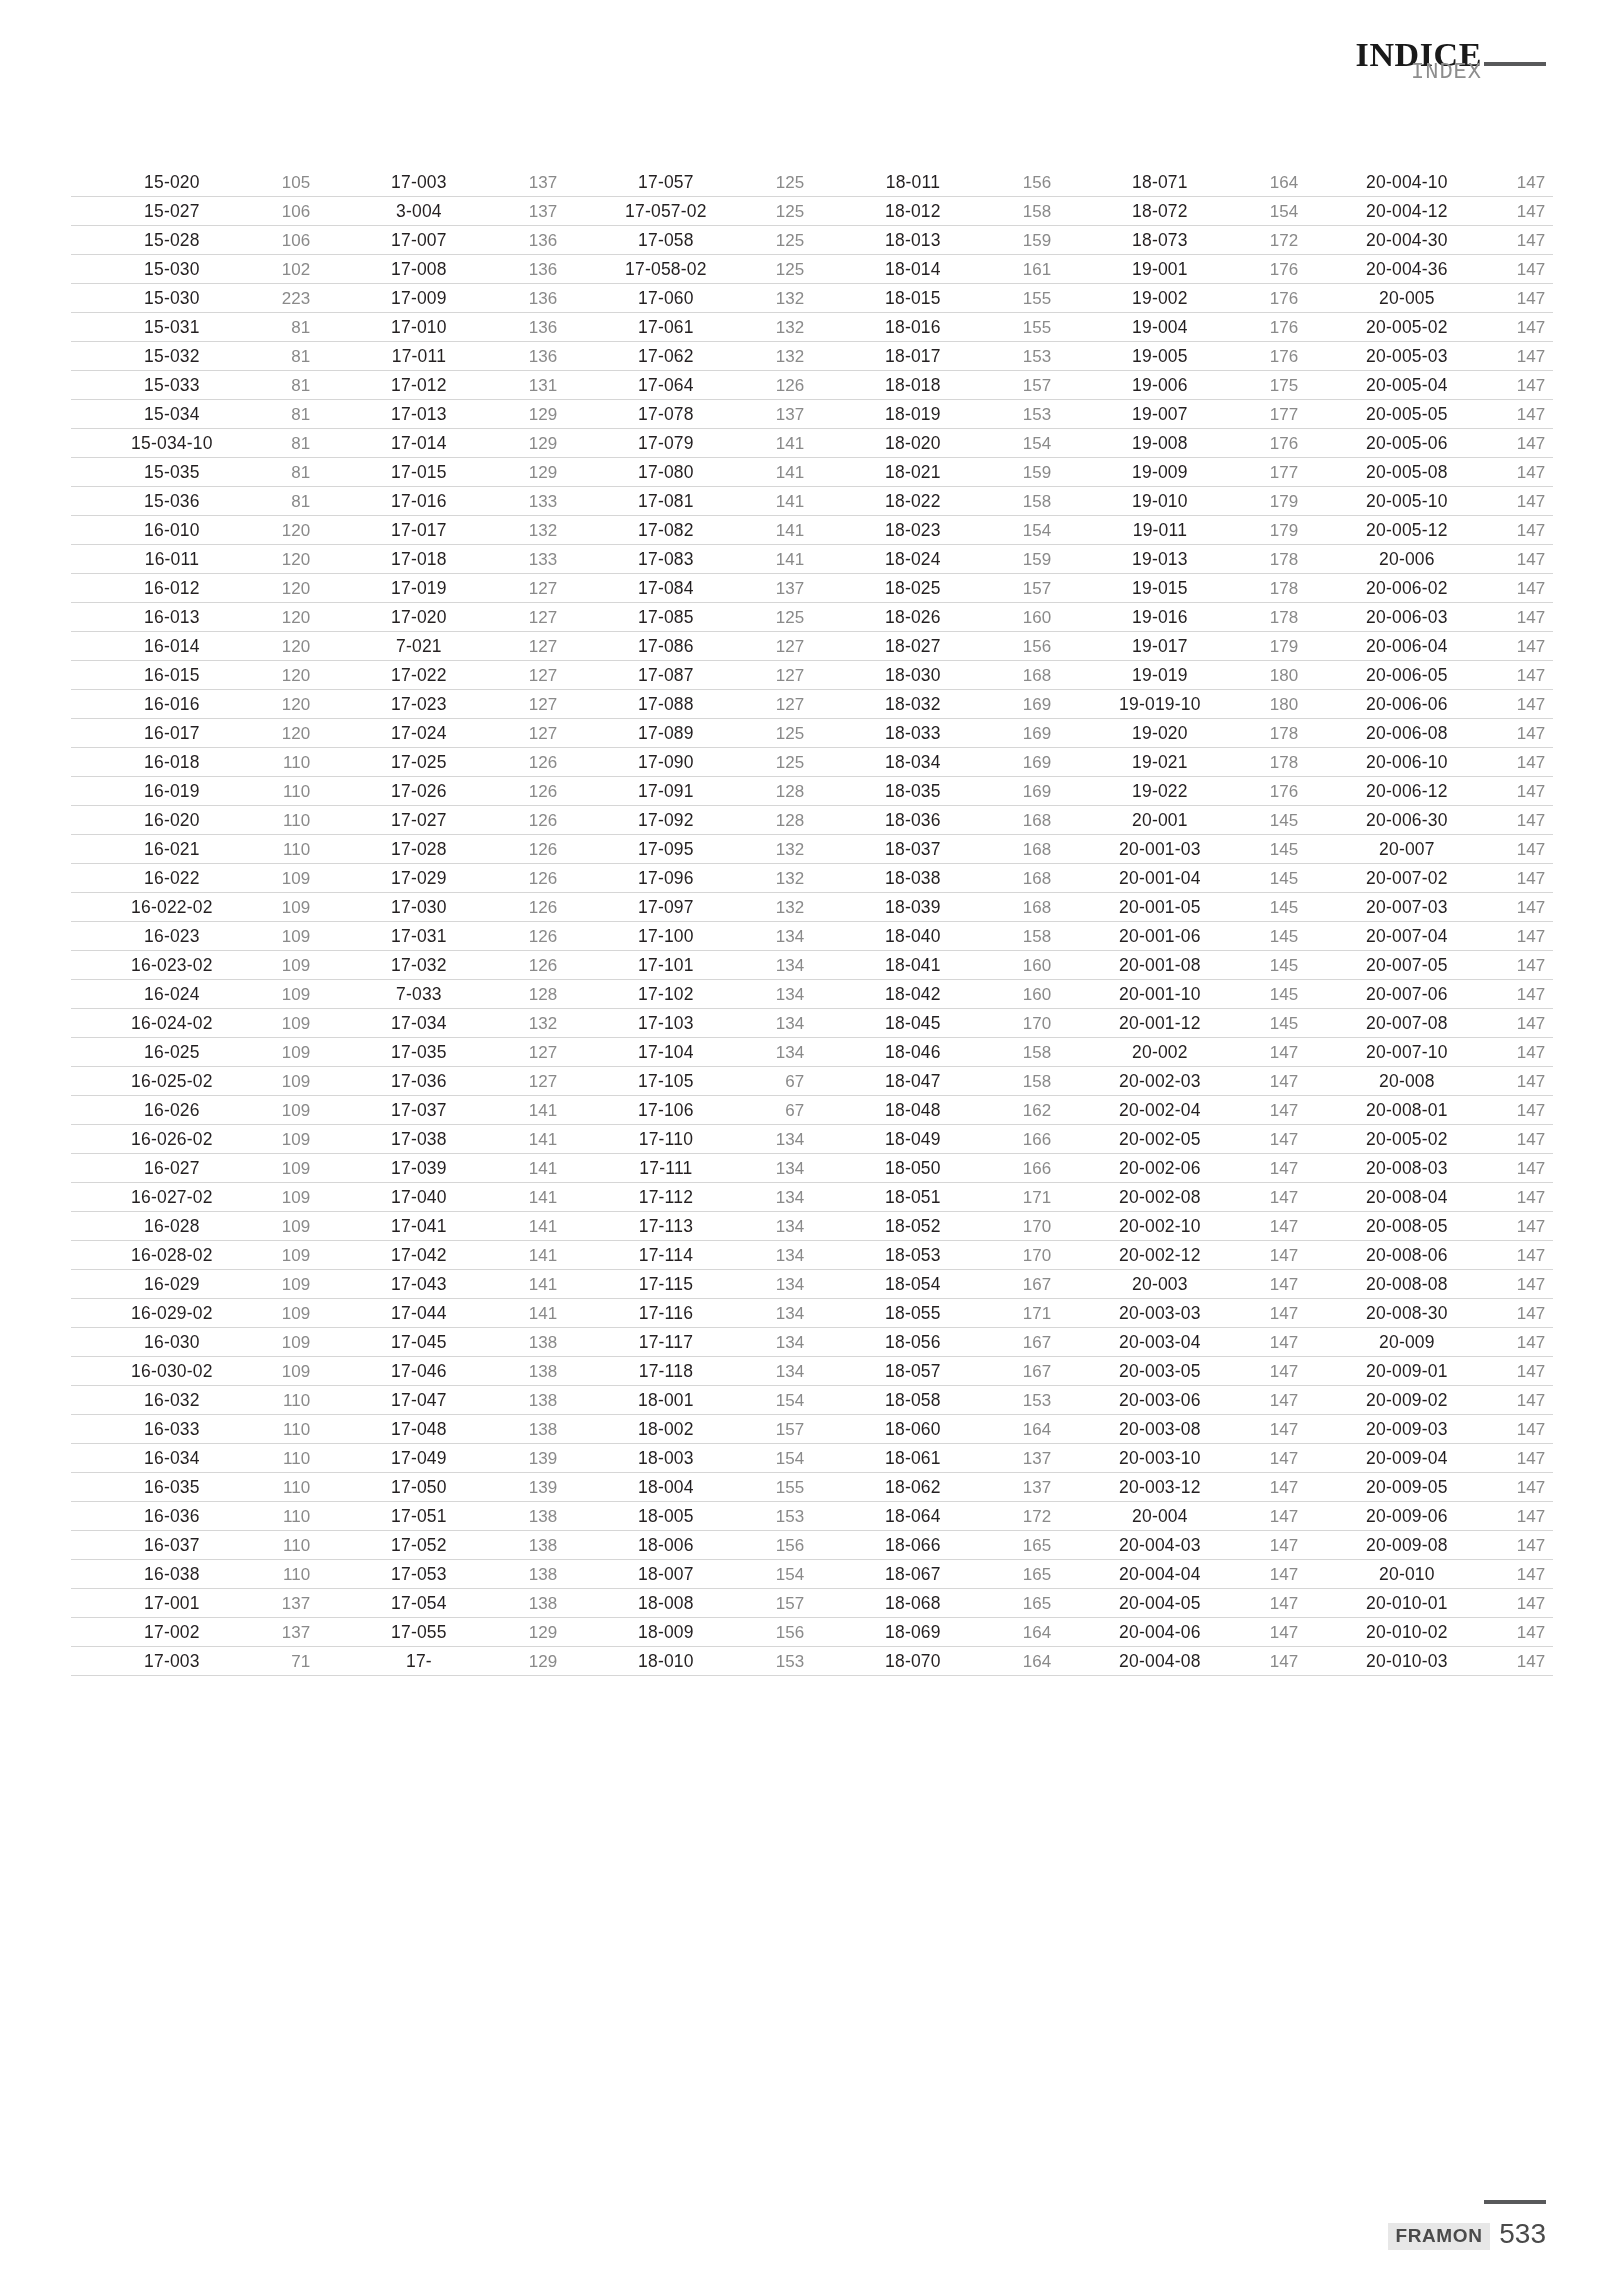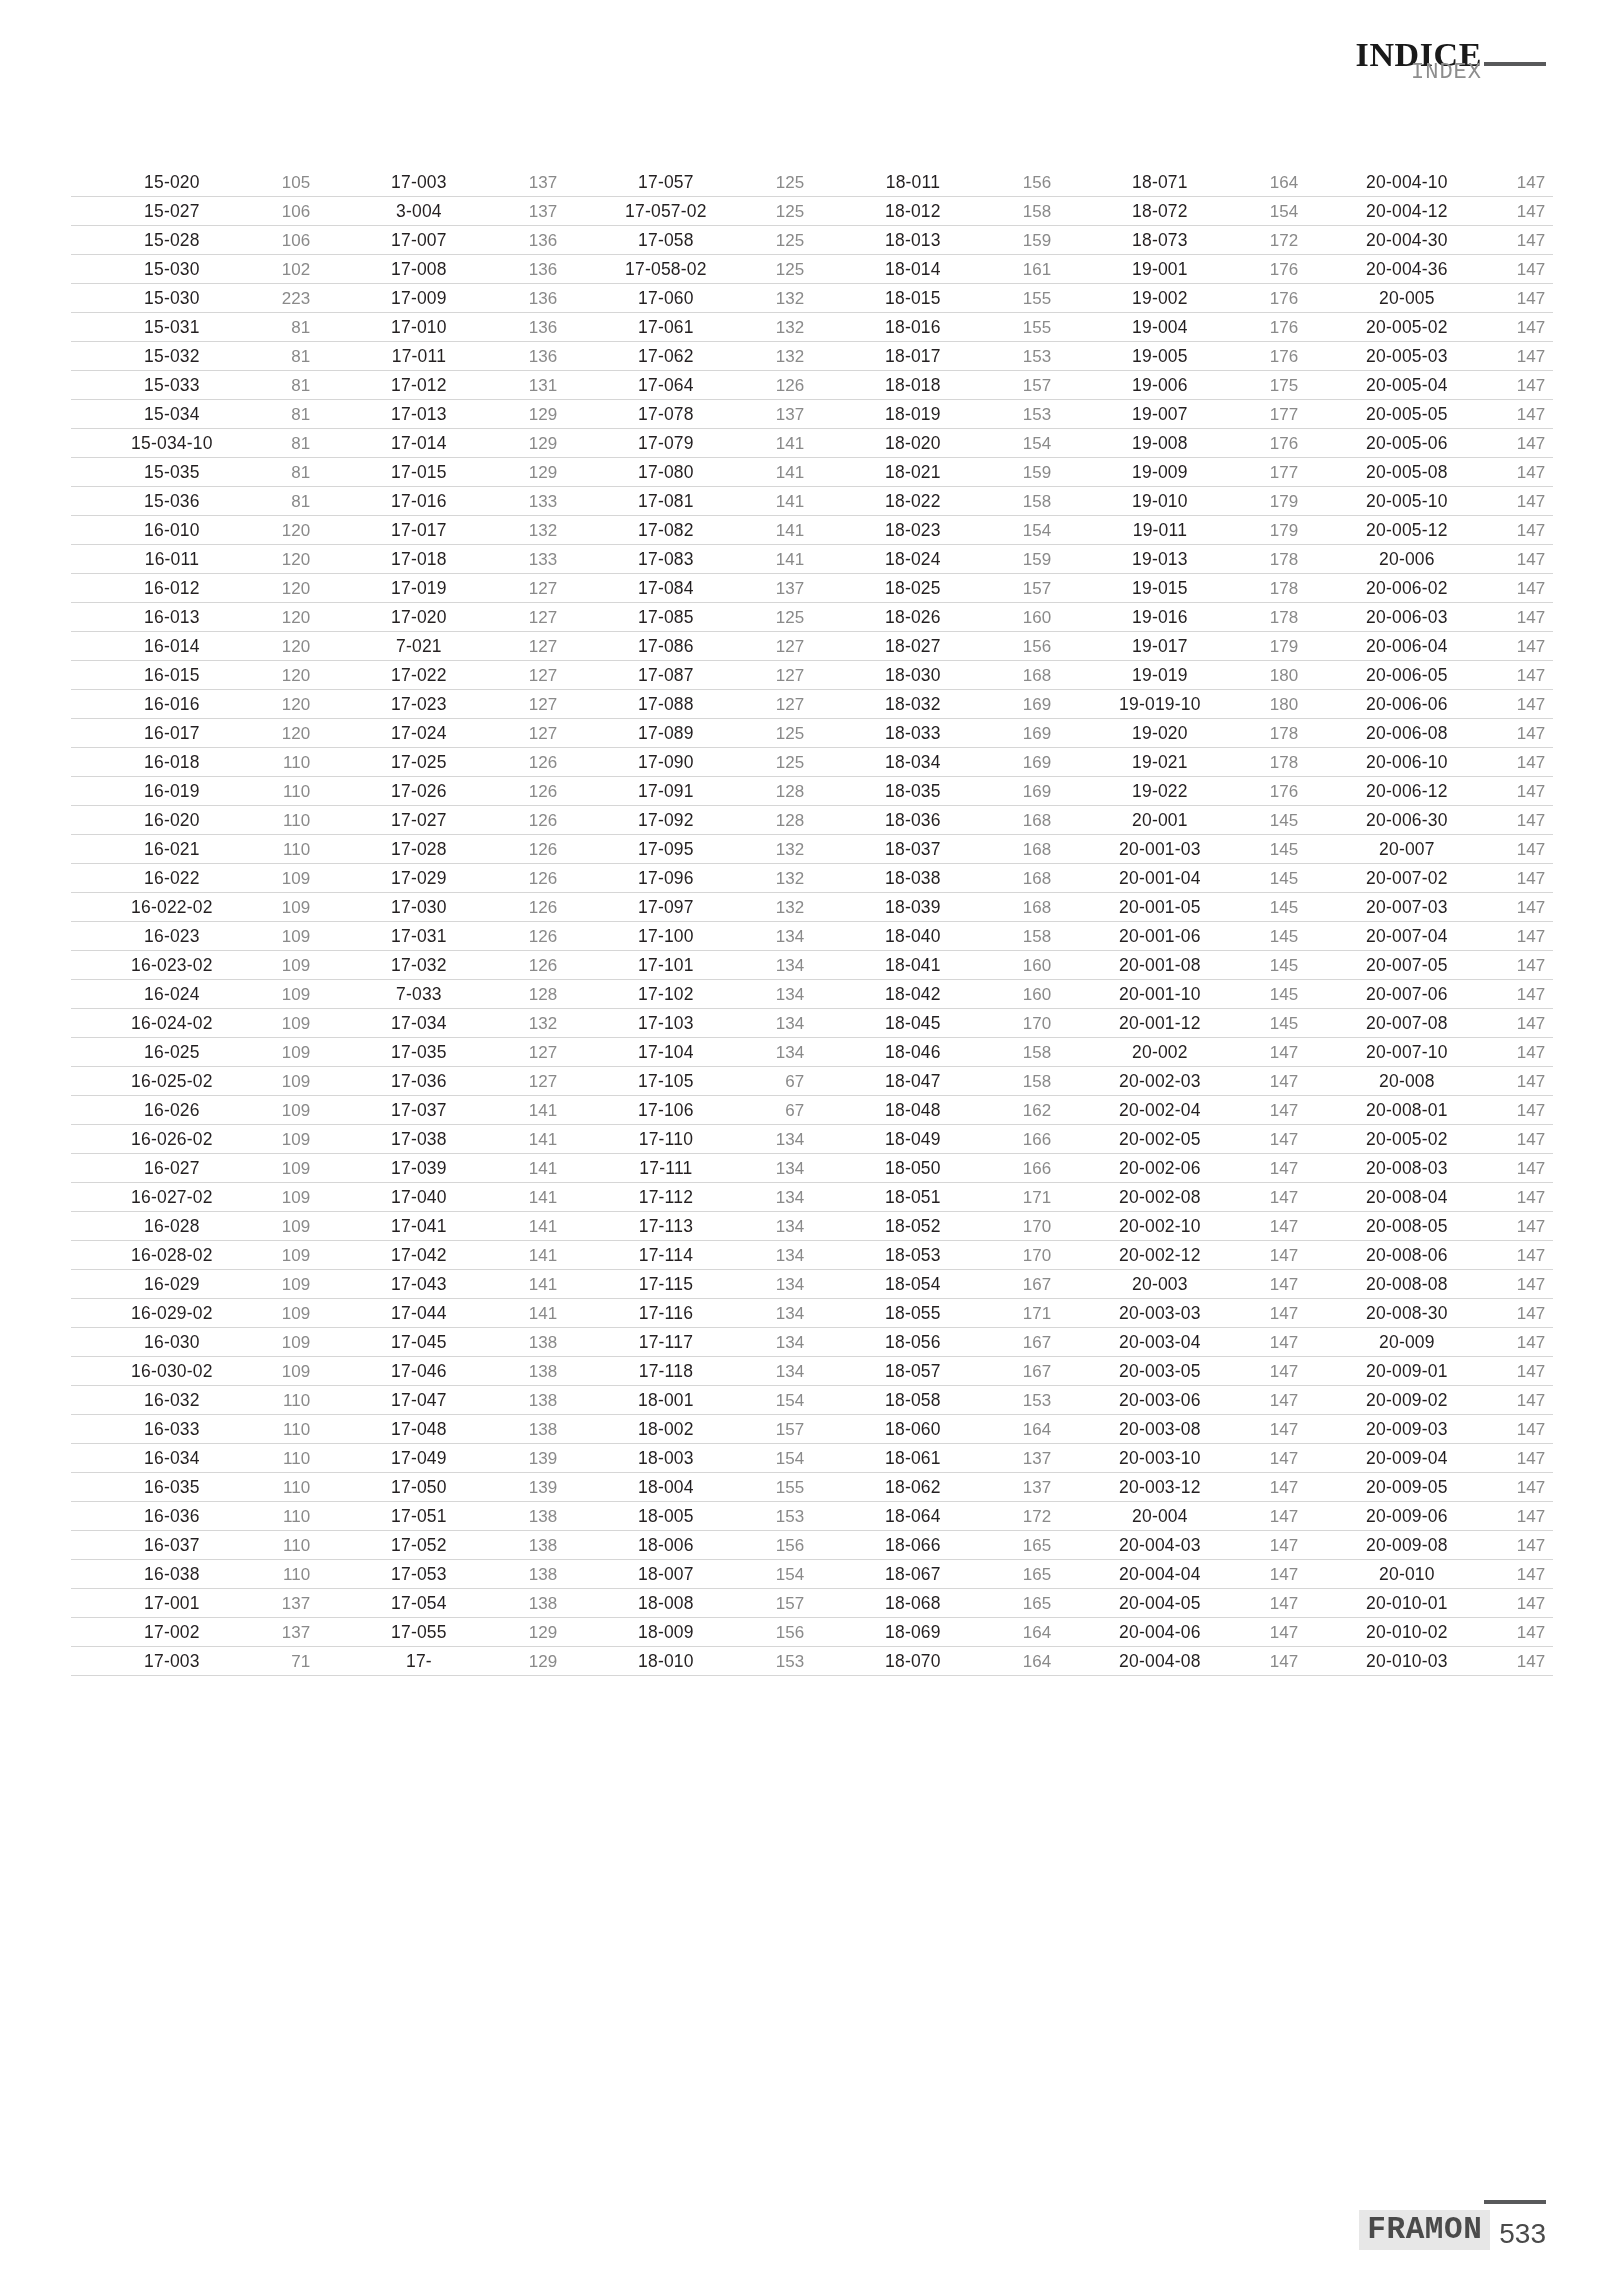--- a/index.html
+++ b/index.html
@@ -100,23 +100,23 @@
   }
   .footer-rule {
     position: absolute;
     right: 77px;
     bottom: 91px;
     width: 62px;
     height: 4.5px;
     background: #58595b;
   }
   .brand {
-    font-family: Liberation Mono, monospace;
+    font-family: Liberation Sans, sans-serif;
     font-weight: bold;
-    font-size: 31px;
+    font-size: 19px;
     letter-spacing: 0.6px;
     color: #4a4a4a;
     background: #e7e7e7;
     padding: 2.6px 7.8px 2.6px 7.8px;
   }
   .page-number {
     font-family: "Liberation Sans", sans-serif;
     font-size: 28px;
     color: #4a4a4a;
   }

